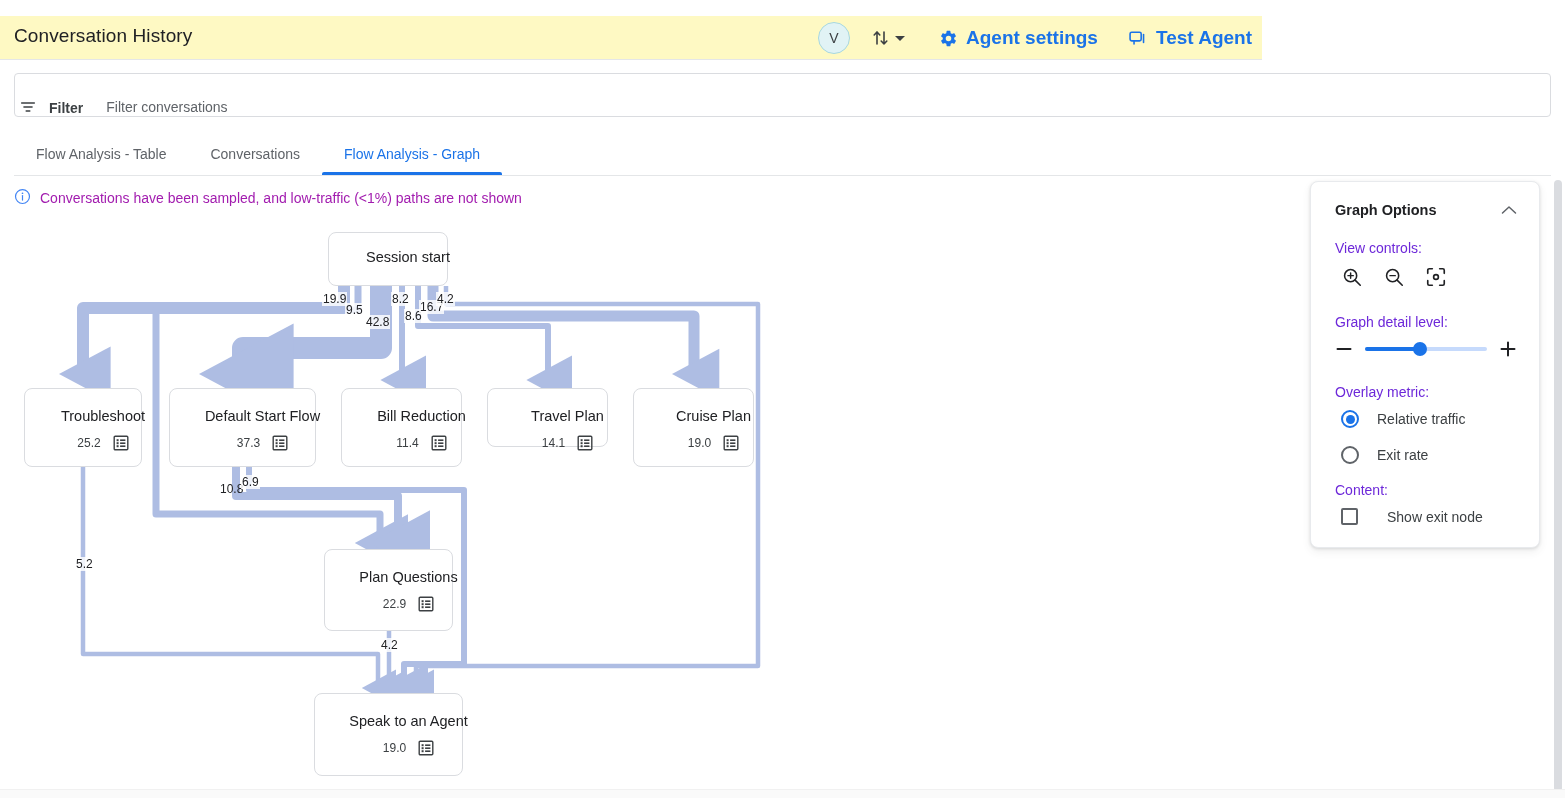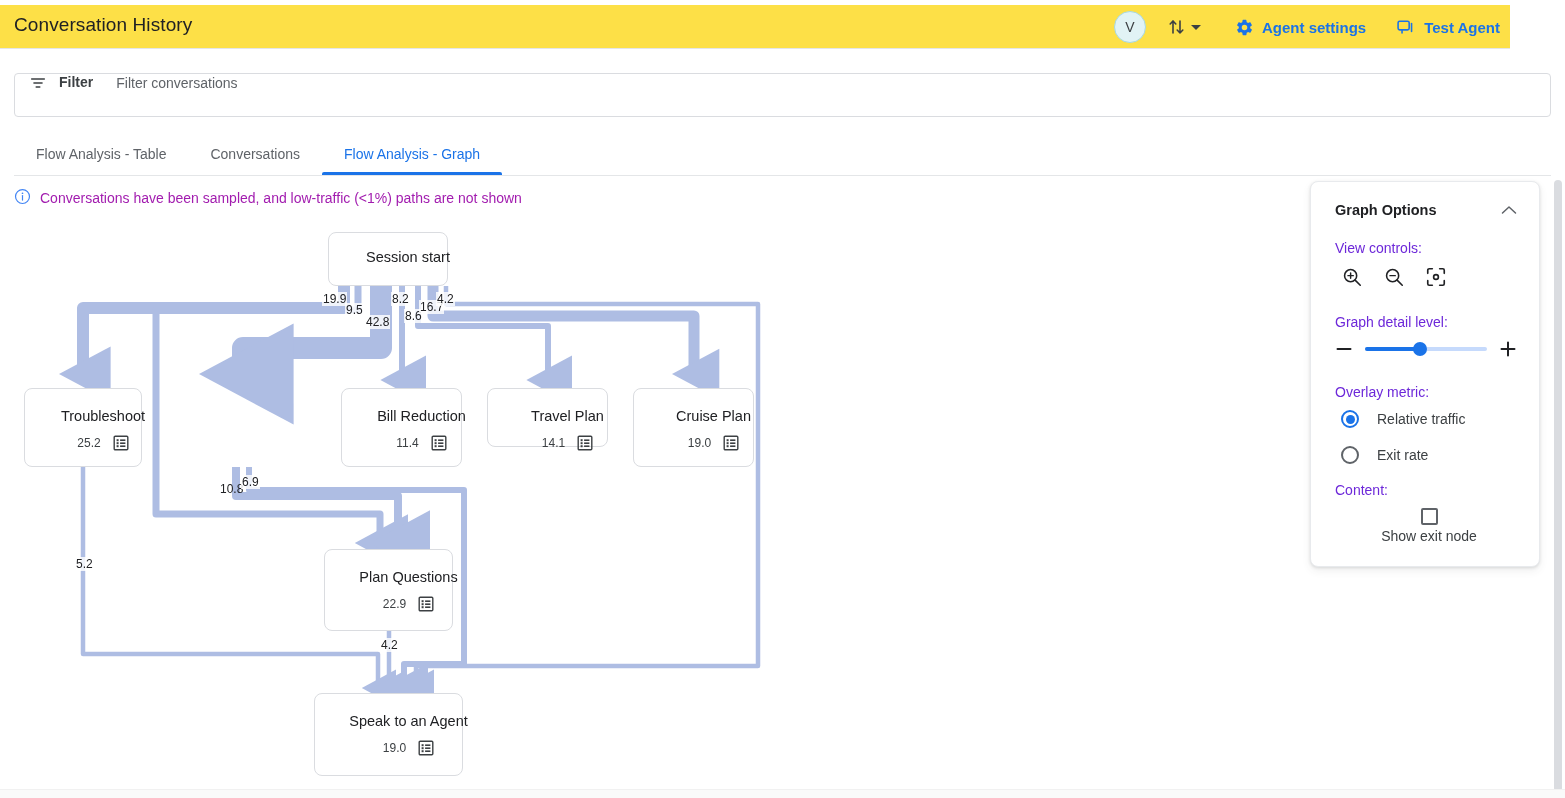--- a/index.html
+++ b/index.html
@@ -9,22 +9,22 @@
     width: 1565px; height: 798px;
     overflow: hidden;
     background: #ffffff;
     font-family: "Liberation Sans", sans-serif;
     color: #202124;
   }
   #app { position: relative; width: 1565px; height: 798px; }
 
   
   .header {
-    position: absolute; left: 0; top: 5px; width: 1510px; height: 44px;
-    border-bottom: 1px solid #e4e6e8; background: #fde047;
+    position: absolute; left: 0; top: 16px; width: 1262px; height: 44px;
+    border-bottom: 1px solid #e4e6e8; background: #fef9c3;
     display: flex; align-items: center;
   }
   .header-title {
     position: absolute; left: 14px; top: 9px;
     font-size: 19px; font-weight: 400; color: #202124; letter-spacing: .1px;
   }
   .header-right {
     position: absolute; right: 10px; top: 0; height: 44px;
     display: flex; align-items: center; gap: 0;
   }
@@ -32,31 +32,31 @@
     width: 32px; height: 32px; border-radius: 50%;
     background: #e1f3f5; border: 1px solid #a8d8de;
     display: flex; align-items: center; justify-content: center;
     font-size: 14px; color: #3c4043; margin-right: 22px;
   }
   .sortctl { display: flex; align-items: center; gap: 5px; margin-right: 34px; cursor: pointer; }
   .sortctl svg { display: block; }
   .caret { width: 0; height: 0; border-left: 5px solid transparent; border-right: 5px solid transparent; border-top: 5px solid #3c4043; }
   .hdr-action {
     display: flex; align-items: center; gap: 8px;
-    color: #1a73e8; font-size: 15px; font-weight: 700; cursor: pointer;
+    color: #1a73e8; font-size: 19px; font-weight: 700; cursor: pointer;
     margin-right: 30px; white-space: nowrap;
   }
   .hdr-action:last-child { margin-right: 0; }
   .hdr-action svg { display: block; }
 
   
   .filter-bar {
     position: absolute; left: 14px; top: 73px; width: 1537px; height: 44px;
     border: 1px solid #dadce0; border-radius: 4px; background: #fff;
-    display: flex; align-items: flex-start; padding: 0 14px;
+    display: flex; align-items: flex-end; padding: 0 4px;
   }
   .filter-icon { margin-right: 12px; display: flex; }
   .filter-label { font-size: 14px; font-weight: 700; color: #3c4043; margin-right: 21px; }
   .filter-input {
     border: none; outline: none; font-size: 14px; color: #3c4043;
     font-family: "Liberation Sans", sans-serif; background: transparent; flex: 1;
   }
   .filter-input::placeholder { color: #5f6368; }
 
   
@@ -140,21 +140,21 @@
   .radio-row { display: flex; align-items: center; gap: 18px; margin-bottom: 18px; cursor: pointer; padding-left: 6px; }
   .radio {
     width: 18px; height: 18px; border-radius: 50%;
     border: 2px solid #5f6368; display: flex; align-items: center; justify-content: center;
     flex: 0 0 auto;
   }
   .radio.checked { border-color: #1a73e8; }
   .radio.checked::after { content: ""; width: 9px; height: 9px; border-radius: 50%; background: #1a73e8; }
   .radio-text { font-size: 14px; color: #3c4043; }
 
-  .check-row { display: flex; align-items: center; gap: 3px; cursor: pointer; padding-left: 6px; flex-direction: column; }
+  .check-row { display: flex; align-items: center; gap: 29px; cursor: pointer; padding-left: 6px; }
   .checkbox { width: 17px; height: 17px; border: 2px solid #5f6368; border-radius: 2px; flex: 0 0 auto; }
   .check-text { font-size: 14px; color: #3c4043; }
   .section-gap { margin-top: 8px; }
 
   
   .scrollbar-track {
     position: absolute; right: 0; top: 176px; width: 14px; height: 622px; background: #fff;
   }
   .scrollbar-thumb {
     position: absolute; right: 3px; top: 180px; width: 8px; height: 612px;
@@ -288,20 +288,37 @@
             <rect x="3.6" y="7.2" width="2" height="2" fill="#3c4043"></rect>
             <rect x="3.6" y="10.2" width="2" height="2" fill="#3c4043"></rect>
             <rect x="7.1" y="4.4" width="5.3" height="1.6" fill="#3c4043"></rect>
             <rect x="7.1" y="7.4" width="5.3" height="1.6" fill="#3c4043"></rect>
             <rect x="7.1" y="10.4" width="5.3" height="1.6" fill="#3c4043"></rect>
           </svg>
         </span>
       </div>
     </div>
 
+    <div class="node" style="left:169px; top:212px; width:147px; height:79px;">
+      <div class="node-title">Default Start Flow</div>
+      <div class="node-metric">
+        <span class="val">37.3</span>
+        <span>
+          <svg class="node-icon" viewBox="0 0 16 16" fill="none">
+            <rect x="1.2" y="1.2" width="13.6" height="13.6" rx="1" stroke="#3c4043" stroke-width="1.4"></rect>
+            <rect x="3.6" y="4.2" width="2" height="2" fill="#3c4043"></rect>
+            <rect x="3.6" y="7.2" width="2" height="2" fill="#3c4043"></rect>
+            <rect x="3.6" y="10.2" width="2" height="2" fill="#3c4043"></rect>
+            <rect x="7.1" y="4.4" width="5.3" height="1.6" fill="#3c4043"></rect>
+            <rect x="7.1" y="7.4" width="5.3" height="1.6" fill="#3c4043"></rect>
+            <rect x="7.1" y="10.4" width="5.3" height="1.6" fill="#3c4043"></rect>
+          </svg>
+        </span>
+      </div>
+    </div>
 
     <div class="node" style="left:341px; top:212px; width:121px; height:79px;">
       <div class="node-title">Bill Reduction</div>
       <div class="node-metric">
         <span class="val">11.4</span>
         <span>
           <svg class="node-icon" viewBox="0 0 16 16" fill="none">
             <rect x="1.2" y="1.2" width="13.6" height="13.6" rx="1" stroke="#3c4043" stroke-width="1.4"></rect>
             <rect x="3.6" y="4.2" width="2" height="2" fill="#3c4043"></rect>
             <rect x="3.6" y="7.2" width="2" height="2" fill="#3c4043"></rect>

